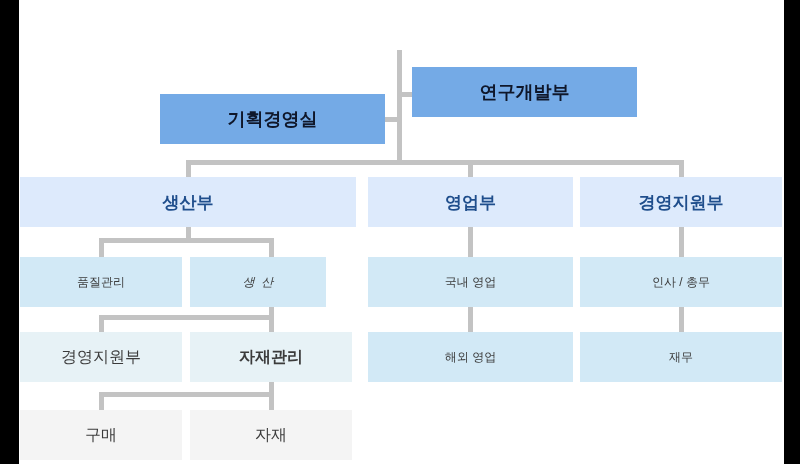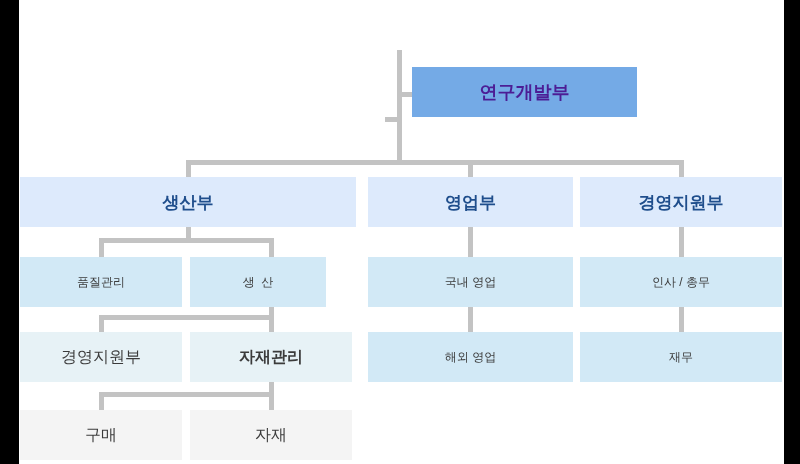--- a/index.html
+++ b/index.html
@@ -15,37 +15,37 @@
   .side-bar.right{left:784px;width:16px;}
 
   .node{
     position:absolute;
     display:flex;align-items:center;justify-content:center;
     text-align:center;
     white-space:pre;
     box-sizing:border-box;
   }
   .lvl1{background:#1b6fc9;color:#ffffff;font-weight:bold;font-size:20px;}
-  .lvl2{background:#74aae6;color:#4c1d95;font-weight:bold;font-size:18px;}
+  .lvl2{background:#74aae6;color:#0f172a;font-weight:bold;font-size:18px;}
   .lvl3{background:#ddeafc;color:#1f4e8c;font-weight:bold;font-size:17px;}
   .lvl4{background:#d2e9f6;color:#3b3b3b;font-size:12px;}
   .lvl5{background:#e7f2f6;color:#3b3b3b;font-size:16px;}
   .lvl6{background:#f4f4f4;color:#3b3b3b;font-size:16px;}
 
   
   .n-ceo       {left:285px;top:0;   width:230px;height:50px;}
   .n-rnd       {left:412px;top:67px;width:225px;height:50px;}
   .n-planning  {left:160px;top:94px;width:225px;height:50px;}
 
   .n-prod-dept {left:20px; top:177px;width:336px;height:50px;}
   .n-sales-dept{left:368px;top:177px;width:205px;height:50px;}
   .n-mgmt-dept {left:580px;top:177px;width:202px;height:50px;text-align:center;}
 
   .n-quality   {left:20px; top:257px;width:162px;height:50px;}
-  .n-production{left:190px;top:257px;width:136px;height:50px;}
+  .n-production{left:190px;top:257px;width:136px;height:50px;font-style:italic;}
   .n-domestic  {left:368px;top:257px;width:205px;height:50px;}
   .n-hr        {left:580px;top:257px;width:202px;height:50px;}
 
   .n-prodmgmt  {left:20px; top:332px;width:162px;height:50px;}
   .n-matmgmt   {left:190px;top:332px;width:162px;height:50px;font-weight:bold;}
   .n-overseas  {left:368px;top:332px;width:205px;height:50px;}
   .n-finance   {left:580px;top:332px;width:202px;height:50px;}
 
   .n-purchasing{left:20px; top:410px;width:162px;height:50px;}
   .n-materials {left:190px;top:410px;width:162px;height:50px;}
@@ -83,20 +83,21 @@
   <div class="line" style="left:99px;top:392px;width:175px;height:5px;"></div>
   <div class="line" style="left:99px;top:392px;width:5px;height:18px;"></div>
   <div class="line" style="left:269px;top:392px;width:5px;height:18px;"></div>
 
   <div class="line" style="left:468px;top:227px;width:5px;height:30px;"></div>
   <div class="line" style="left:468px;top:307px;width:5px;height:25px;"></div>
   <div class="line" style="left:679px;top:227px;width:5px;height:30px;"></div>
   <div class="line" style="left:679px;top:307px;width:5px;height:25px;"></div>
 
   <div class="node lvl2 n-rnd">연구개발부</div>
+  <div class="node lvl2 n-planning">기획경영실</div>
 
   <div class="node lvl3 n-prod-dept">생산부</div>
   <div class="node lvl3 n-sales-dept">영업부</div>
   <div class="node lvl3 n-mgmt-dept">경영지원부</div>
 
   <div class="node lvl4 n-quality">품질관리</div>
   <div class="node lvl4 n-production">생  산</div>
   <div class="node lvl4 n-domestic">국내 영업</div>
   <div class="node lvl4 n-hr">인사 / 총무</div>
 

